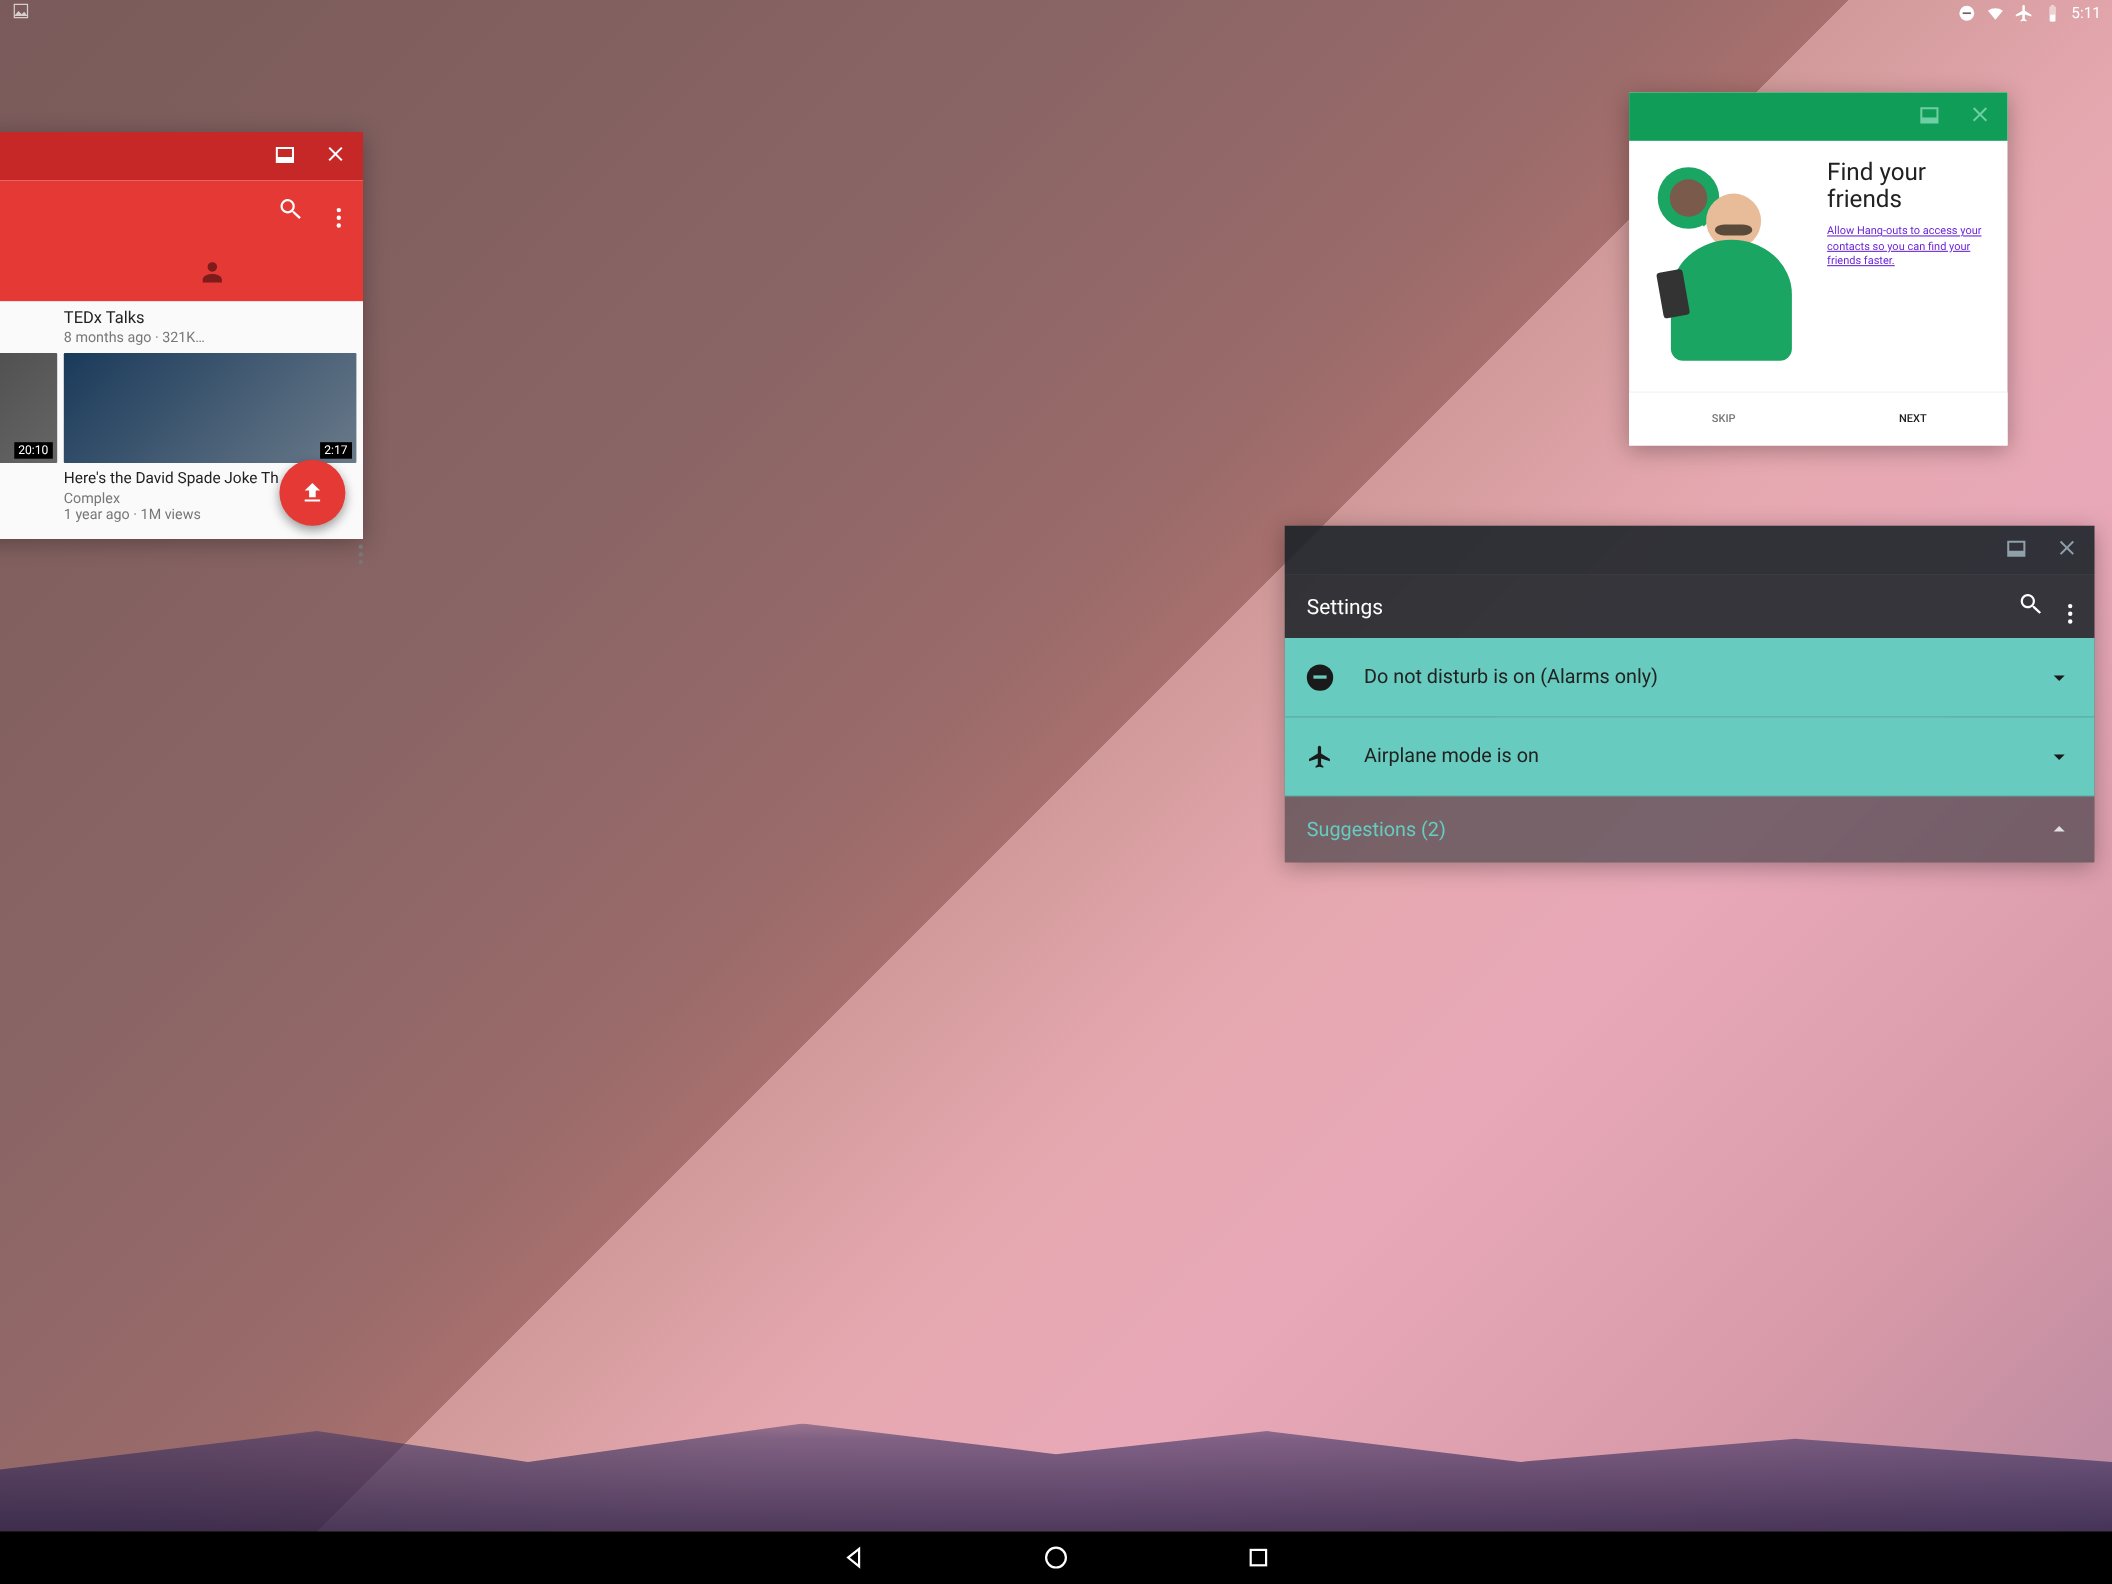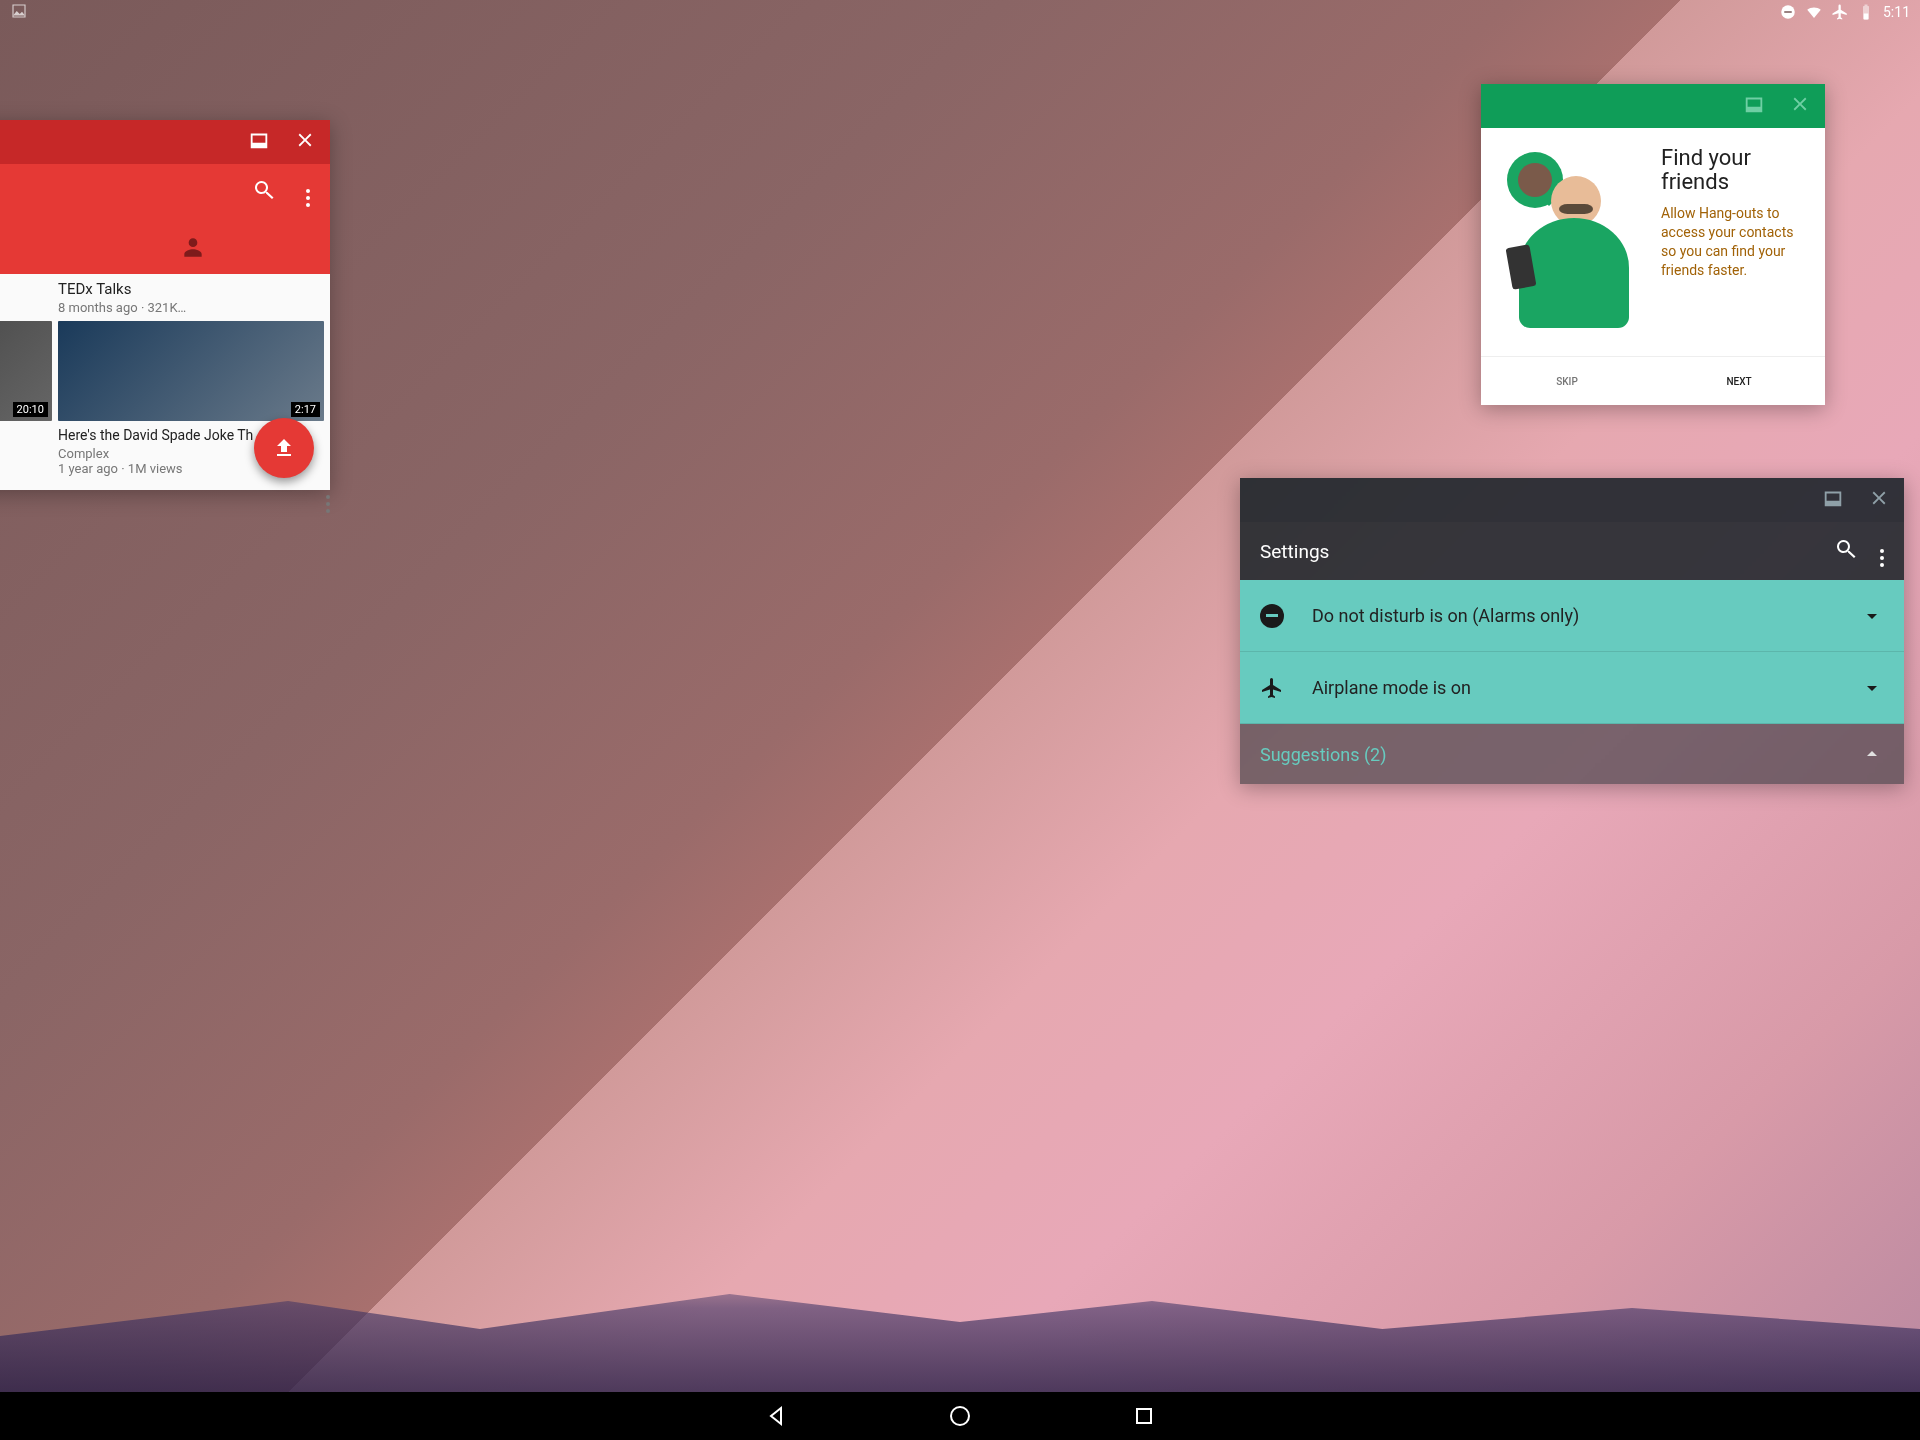--- a/index.html
+++ b/index.html
@@ -71,27 +71,27 @@
 .ho .body{ display:flex; padding:18px 18px 10px; gap:12px; }
 .ho .ill{ width:150px; height:200px; position:relative; flex-shrink:0;}
 .ho .person-body{position:absolute;top:72px;left:20px;width:110px;height:110px;background:#1aa562;border-radius:50% 50% 10% 10%/45% 45% 10% 10%;}
 .ho .person-head{position:absolute;top:30px;left:52px;width:50px;height:50px;background:#e8bc98;border-radius:50%;}
 .ho .stache{position:absolute;top:58px;left:60px;width:34px;height:10px;background:#5a4a3a;border-radius:50%/100%;}
 .ho .phone{position:absolute;top:100px;left:10px;width:24px;height:42px;background:#333;border-radius:3px;transform:rotate(-10deg);}
 .ho .bubble{position:absolute;top:6px;left:8px;width:56px;height:56px;background:#1aa562;border-radius:50%;display:flex;align-items:center;justify-content:center;}
 .ho .bubble::after{content:"";position:absolute;bottom:-6px;right:6px;border:8px solid transparent;border-top-color:#1aa562;}
 .ho .avatar{width:34px;height:34px;background:#7a5a4a;border-radius:50%;}
 .ho .texts h2{font-size:22px;color:#212121;font-weight:400;margin-bottom:10px;line-height:1.1;}
-.ho .texts p{font-size:14px;color:#a16207;line-height:1.35;}
+.ho .texts p{font-size:10px;color:#6d28d9;line-height:1.35;text-decoration:underline;}
 .ho .actions{display:flex;border-top:1px solid #eee;}
 .ho .actions button{flex:1;border:none;background:#fff;height:48px;font-size:10px;font-weight:500;color:#757575;cursor:pointer;}
 .ho .actions button.primary{color:#212121;}
 
 
-.st { right:16px; top:478px; width:664px; background:rgba(30,40,45,.55); backdrop-filter: blur(1px);}
+.st { right:16px; top:478px; width:736px; background:rgba(30,40,45,.55); backdrop-filter: blur(1px);}
 .st .win-titlebar{ background:rgba(20,30,35,.7); }
 .st .win-titlebar svg{ fill:#8fa0a8; }
 .st .appbar{ height:58px; background:rgba(20,30,35,.65); display:flex; align-items:center; padding:0 20px; color:#fff; font-size:19px;}
 .st .appbar .spacer{flex:1;}
 .st .appbar svg{width:24px;height:24px;fill:#fff;}
 .st .notice{background:#67cbbf;color:#222;display:flex;align-items:center;height:72px;padding:0 20px;gap:28px;font-size:18px;border-bottom:1px solid rgba(0,0,0,.1);}
 .st .notice .spacer{flex:1;}
 .st .notice svg{width:24px;height:24px;fill:#1a1a1a;}
 .st .sugg{height:60px;display:flex;align-items:center;padding:0 20px;color:#67cbbf;font-size:18px;}
 .st .sugg .spacer{flex:1;}

